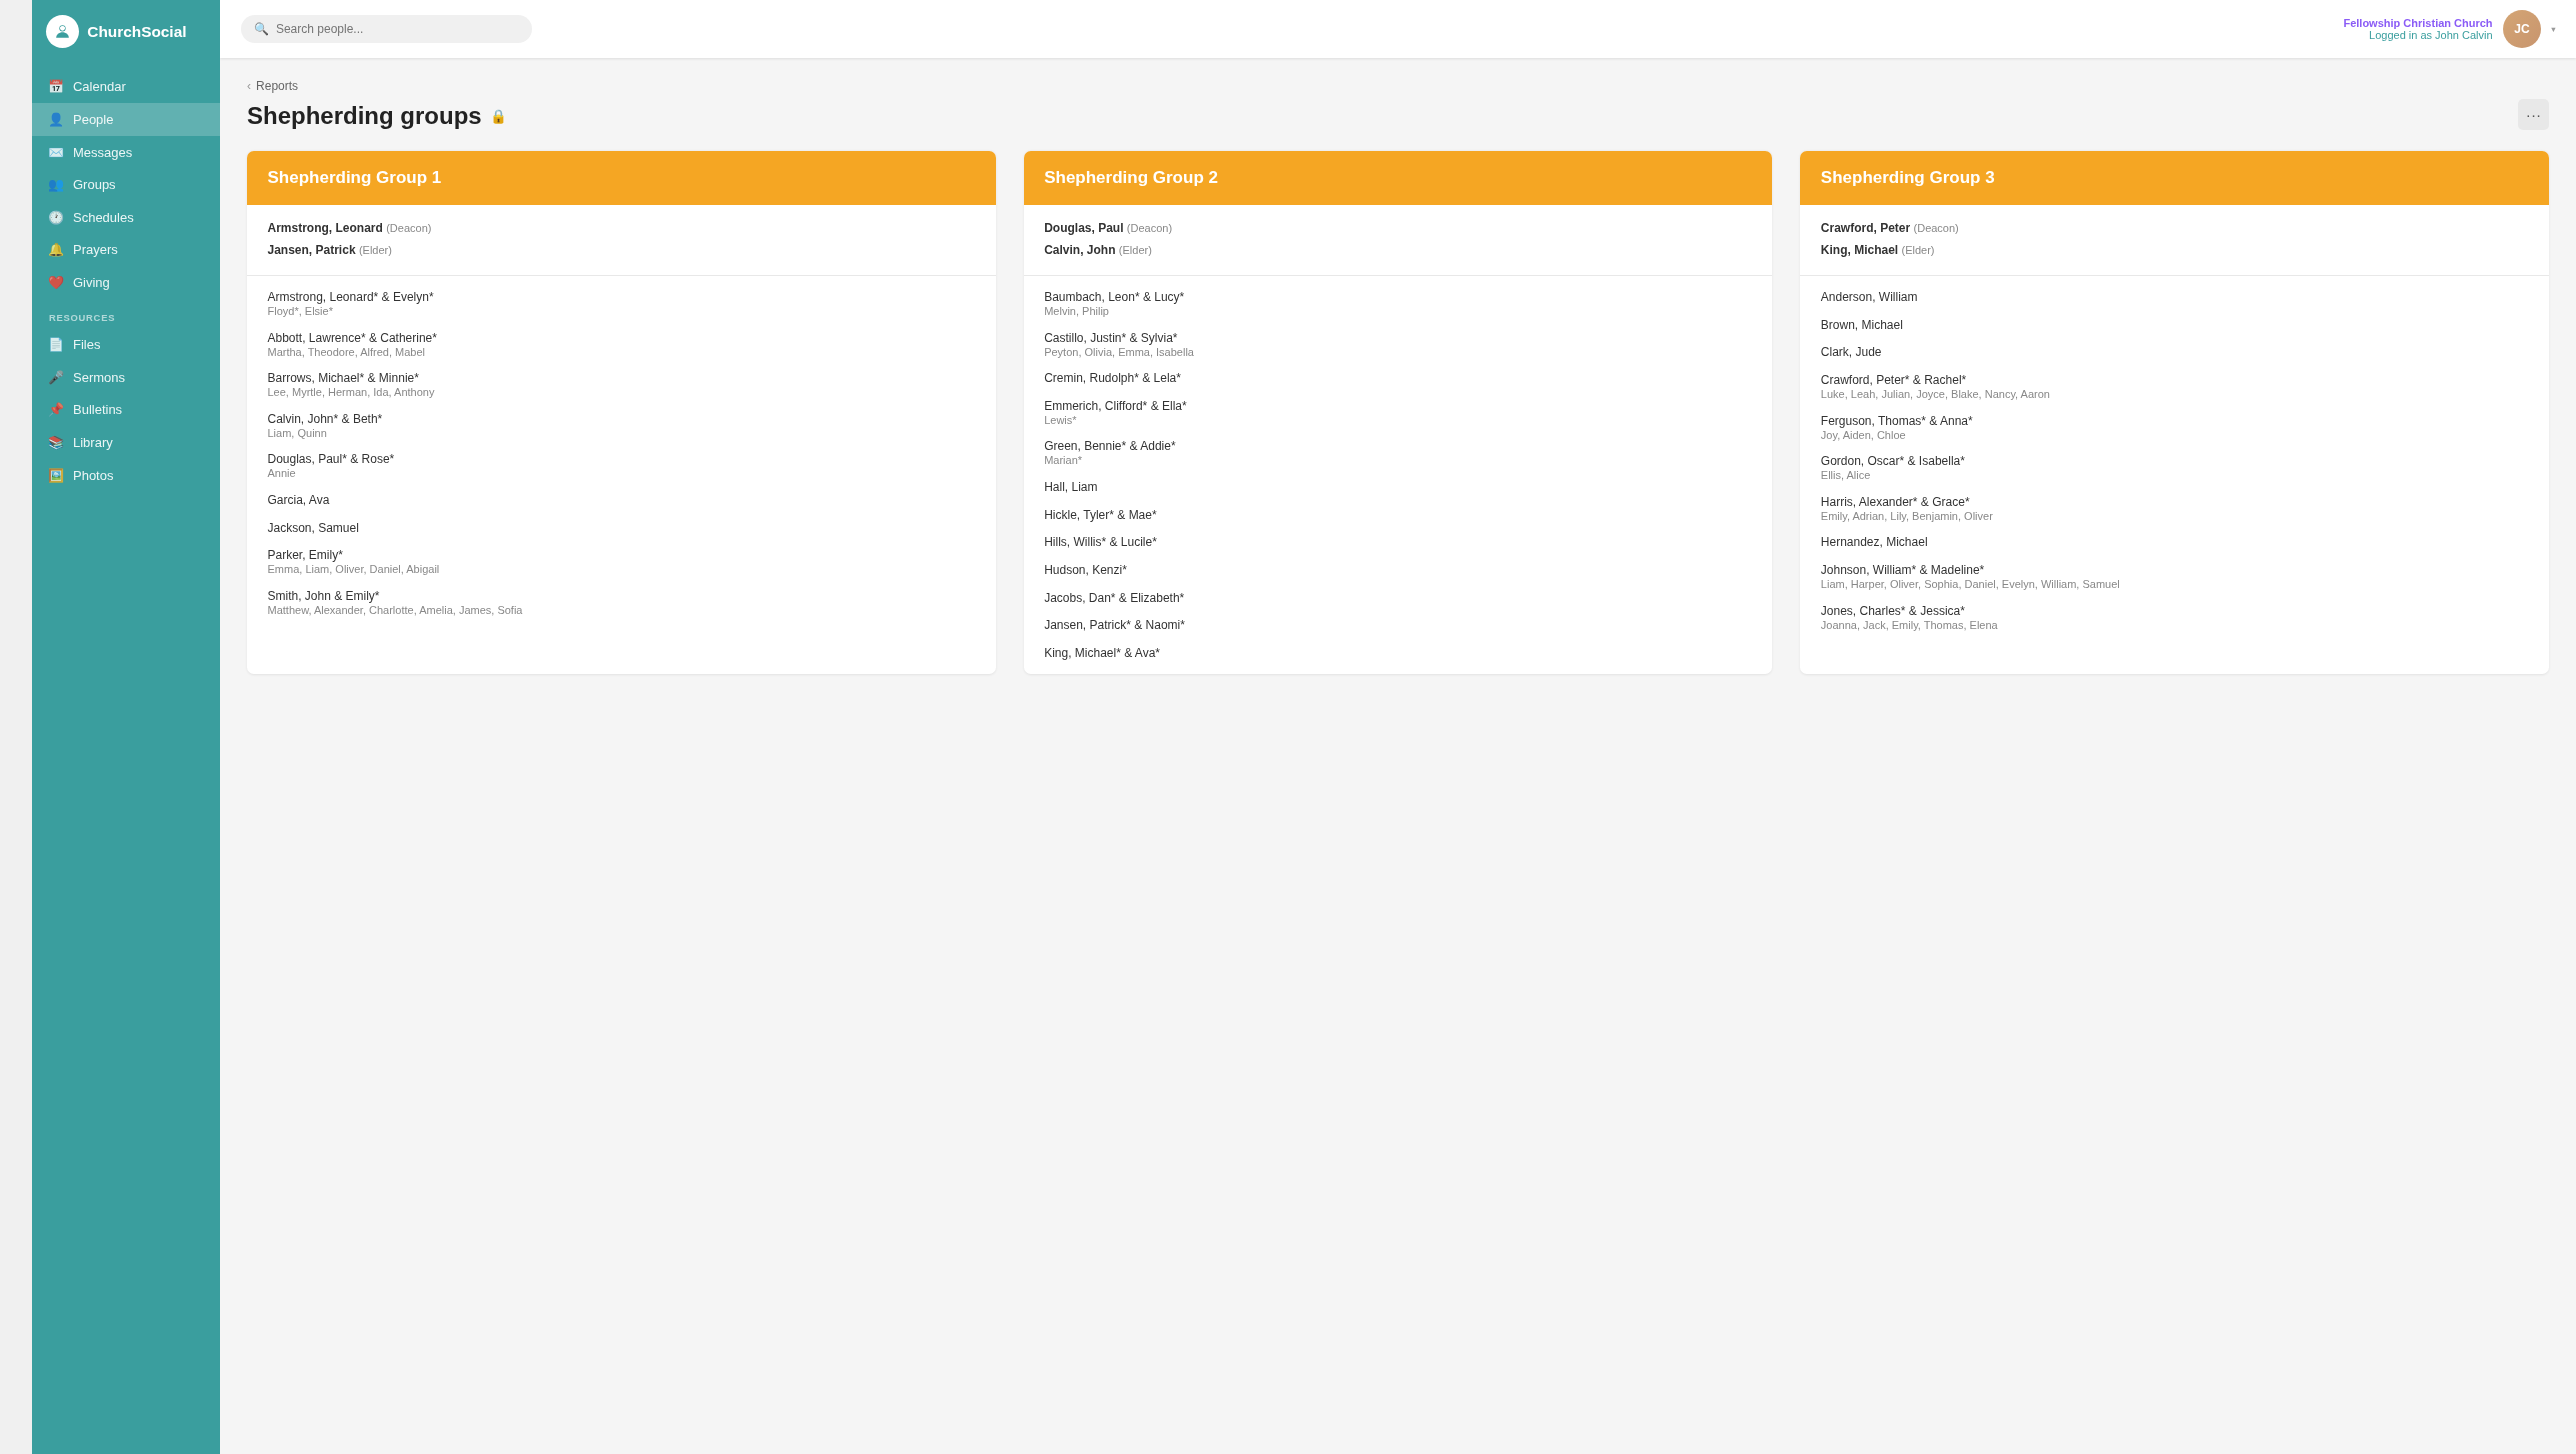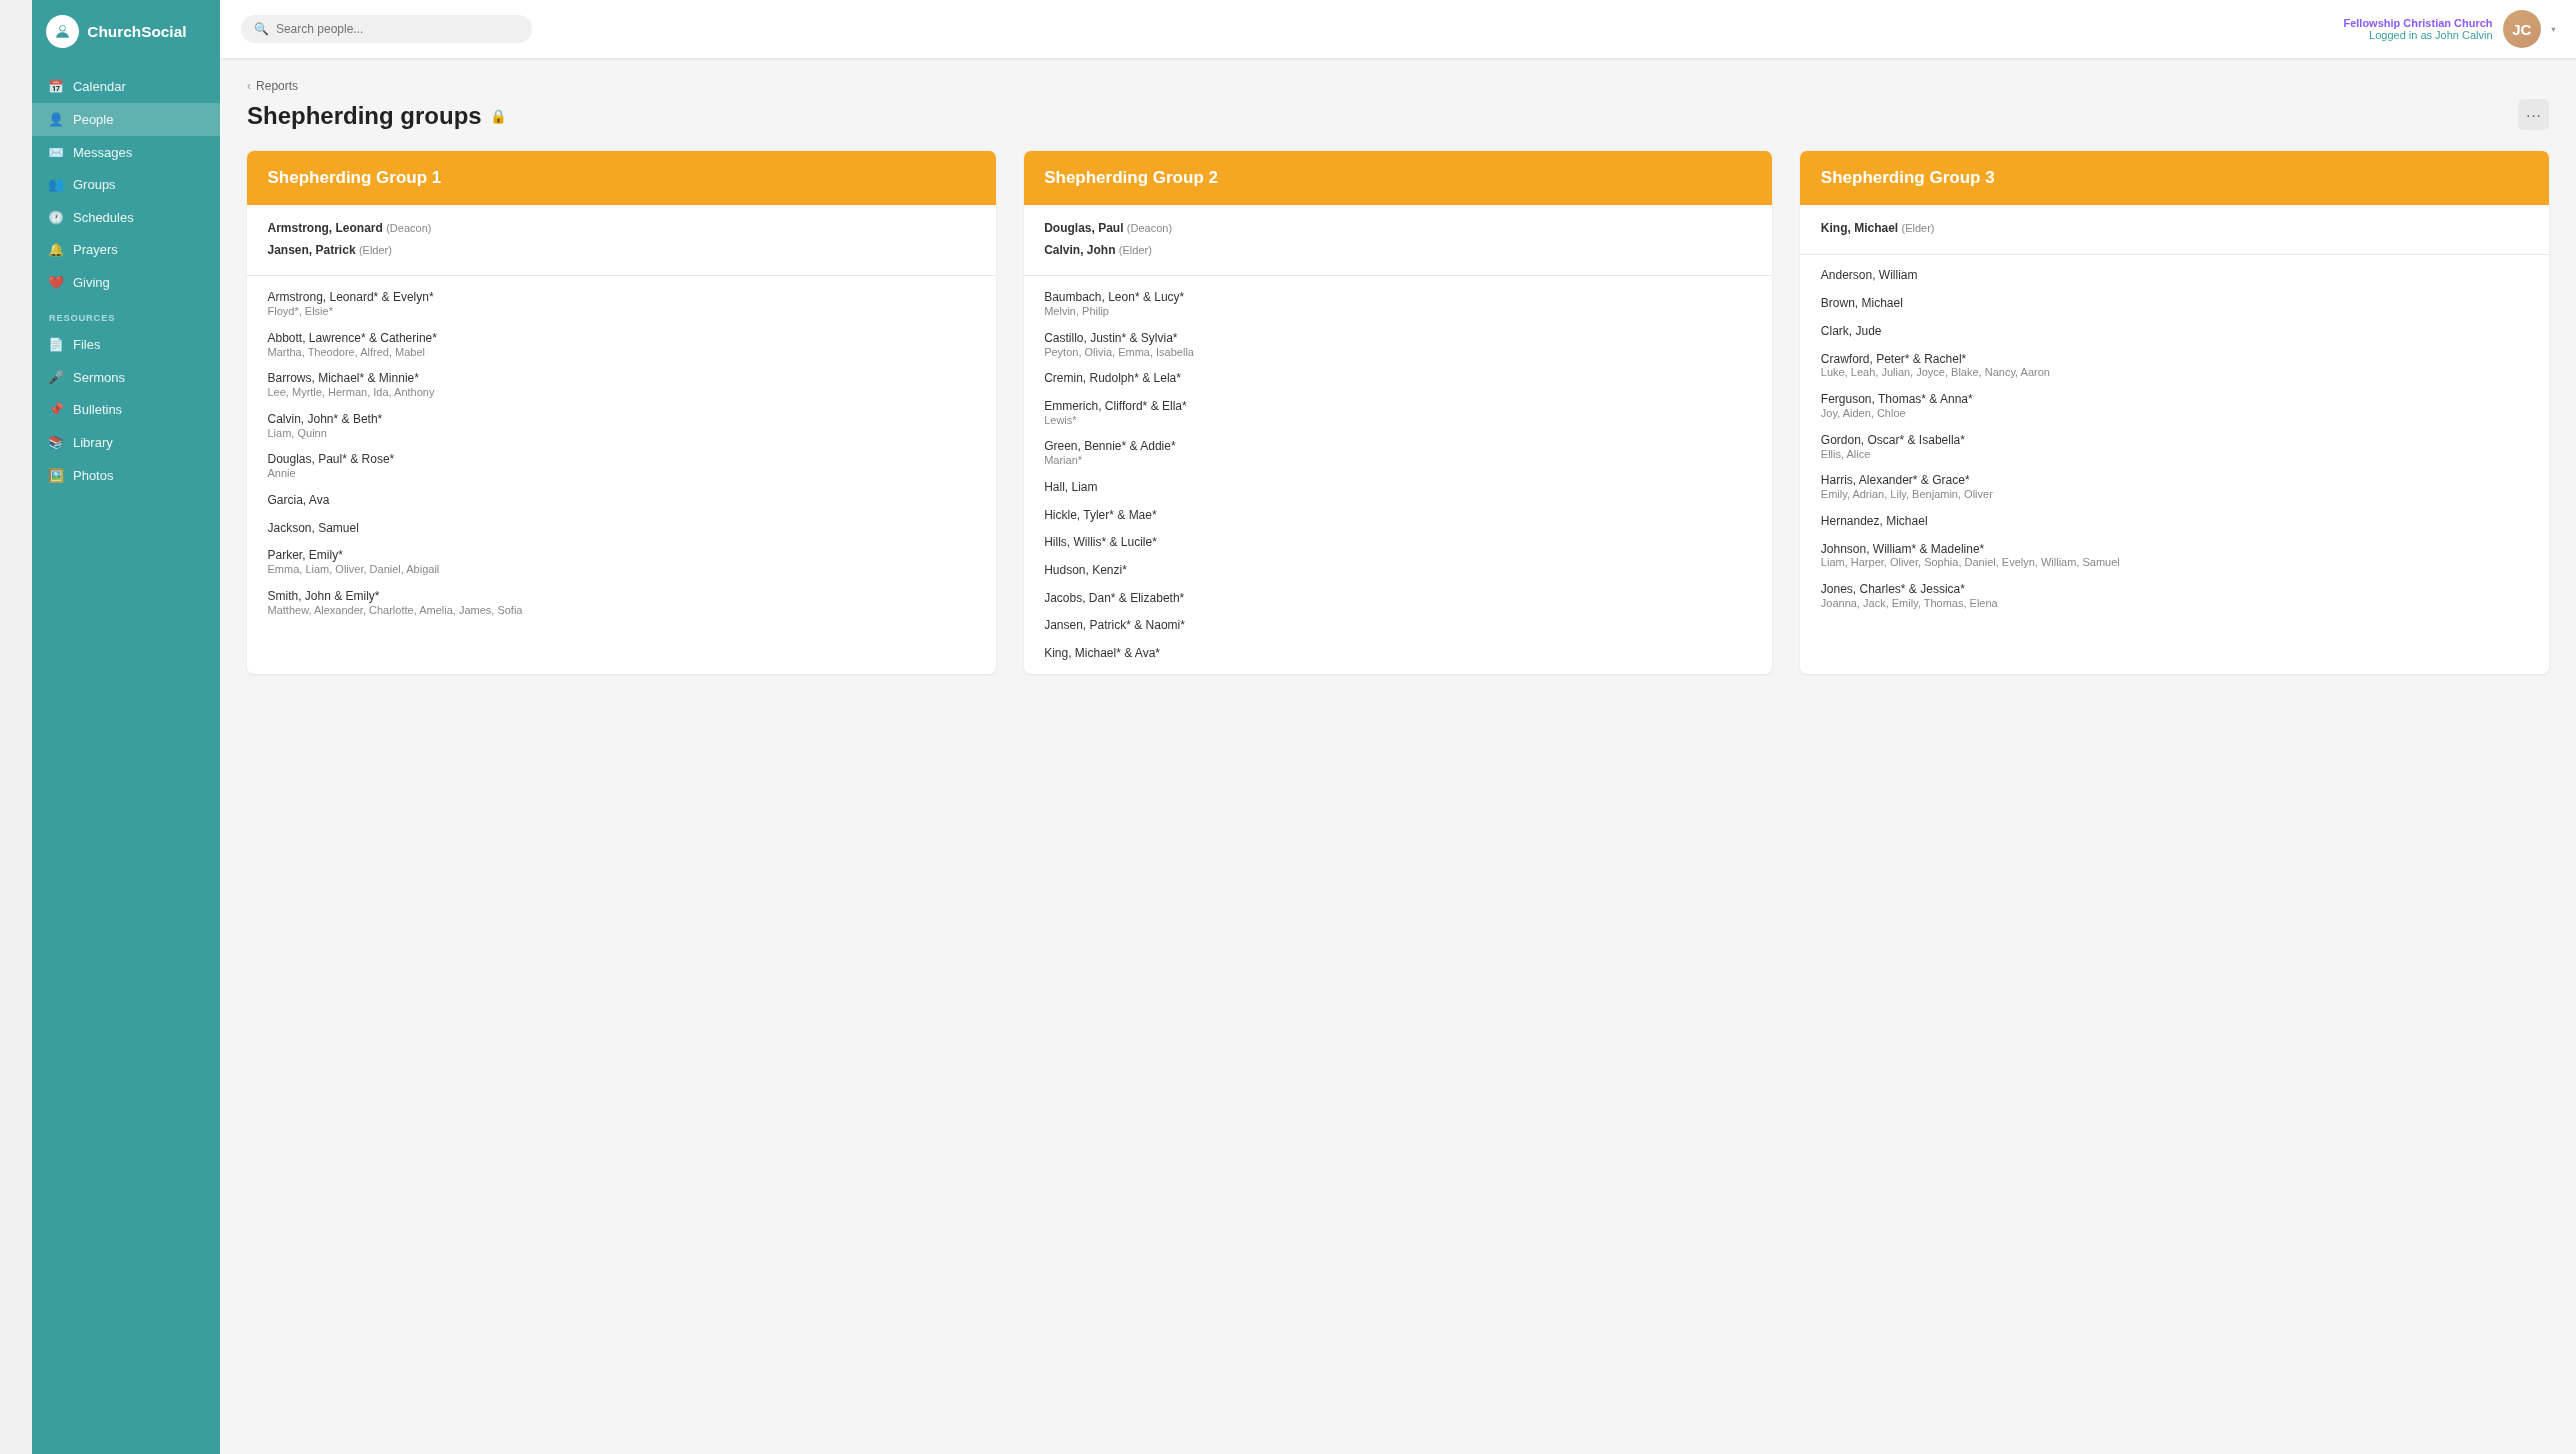--- a/index.html
+++ b/index.html
@@ -111,21 +111,21 @@
       overflow: hidden;
       position: relative;
     }
     .avatar-placeholder {
       width: 100%;
       height: 100%;
       background: linear-gradient(135deg, #d4a574 0%, #c8956e 100%);
       display: flex;
       align-items: center;
       justify-content: center;
-      font-size: 15px;
+      font-size: 12px;
       color: white;
       font-weight: 600;
     }
 
     
     .content {
       flex: 1;
       overflow-y: auto;
       padding: 20.5px 27px;
       background: #f5f5f5;
@@ -446,20 +446,21 @@
               </div>
             </div>
           </div>
         </div>
         <div class="group-card">
           <div class="group-card-header">
             <div class="group-card-title">Shepherding Group 3</div>
           </div>
           <div class="group-card-body">
             <div class="leaders-section">
+              <div class="leader-item"><strong>Crawford, Peter</strong> <span class="leader-role">(Deacon)</span></div>
               <div class="leader-item"><strong>King, Michael</strong> <span class="leader-role">(Elder)</span></div>
             </div>
             <div class="members-section">
               <div class="member-family">
                 <div class="member-name">Anderson, William</div>
               </div>
               <div class="member-family">
                 <div class="member-name">Brown, Michael</div>
               </div>
               <div class="member-family">

